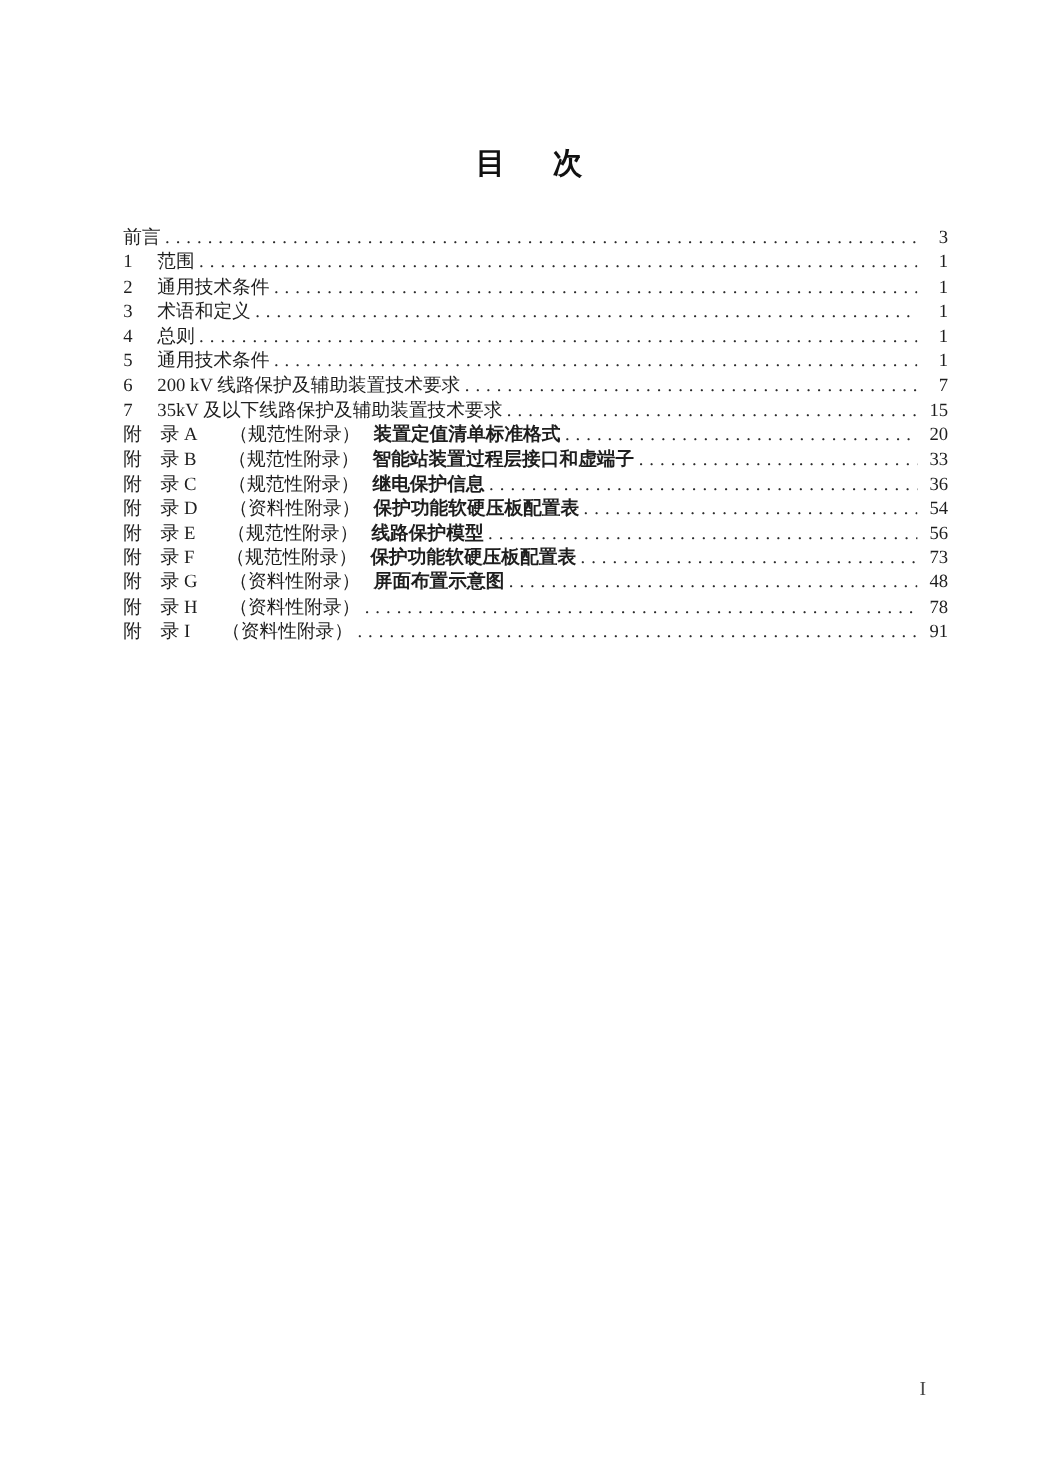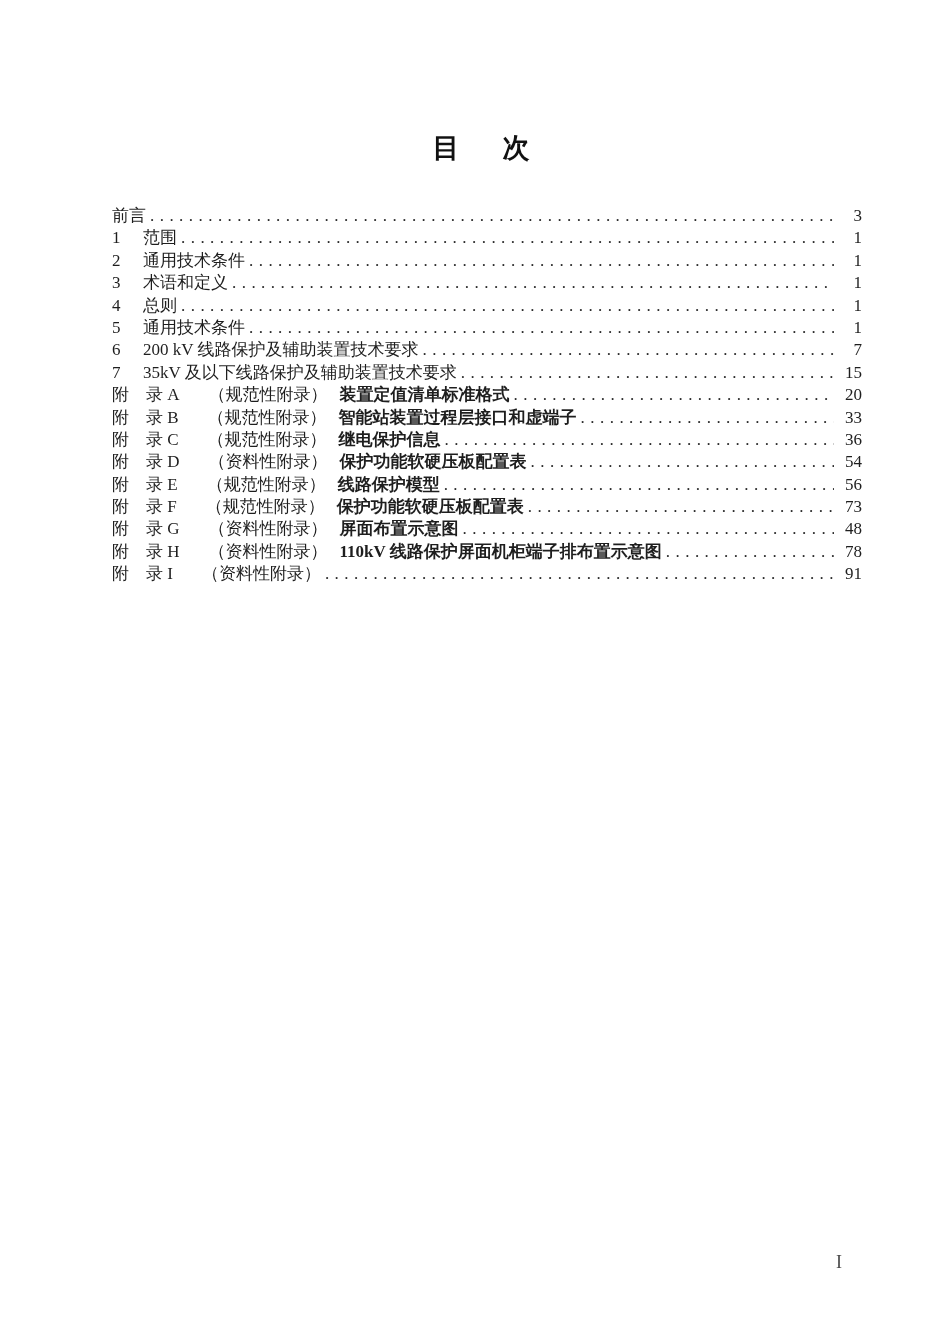--- a/index.html
+++ b/index.html
@@ -198,21 +198,20 @@
       <span class="prefix">附　录 G</span>
       <span class="app-type">（资料性附录）</span>
       <span class="app-label">屏面布置示意图</span>
       <span class="dots"></span>
       <span class="pg">48</span>
     </div>
 
     <div class="toc-row">
       <span class="prefix">附　录 H</span>
       <span class="app-type">（资料性附录）</span>
-      <span class="app-label">110kV 线路保护屏面机柜端子排布置示意图</span>
       <span class="dots"></span>
       <span class="pg">78</span>
     </div>
 
     <div class="toc-row">
       <span class="prefix">附　录 I</span>
       <span class="app-type">（资料性附录）</span>
       <span class="dots"></span>
       <span class="pg">91</span>
     </div>

